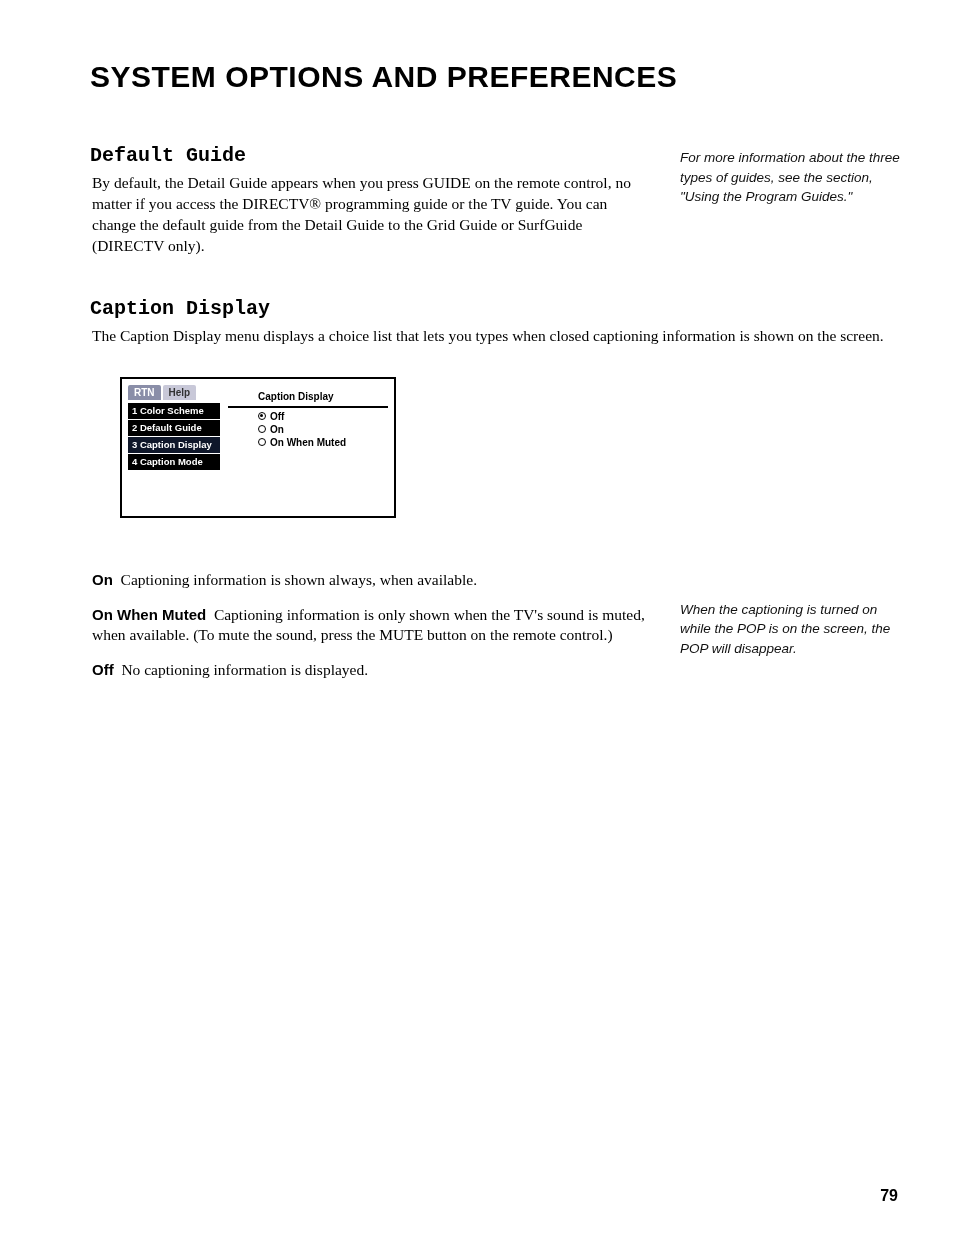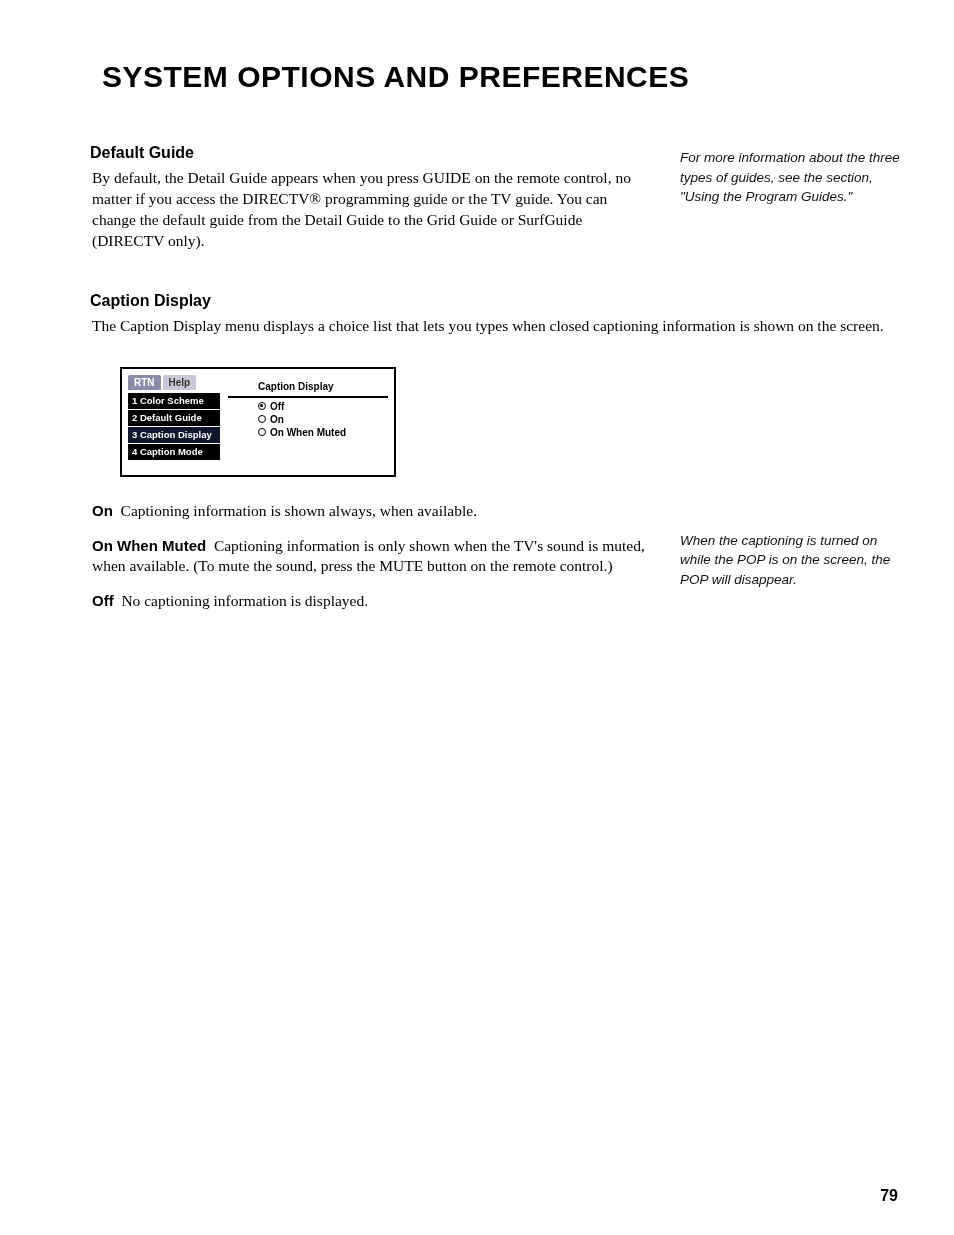--- a/index.html
+++ b/index.html
@@ -20,26 +20,26 @@
     box-sizing: border-box;
     width: 100%;
     height: 100%;
     position: relative;
   }
   h1 {
     font-family: "Franklin Gothic Heavy", "Arial Black", Arial, sans-serif;
     font-weight: 900;
     font-size: 30px;
     letter-spacing: 0.5px;
-    margin: 0 0 50px 12px;
+    margin: 0 0 50px 0;
   }
   h2 {
-    font-family: Liberation Sans, sans-serif;
-    font-weight: 900;
-    font-size: 16px;
+    font-family: Liberation Mono, monospace;
+    font-weight: 900;
+    font-size: 20px;
     margin: 0 0 6px 0;
     color: #000;
   }
   .cols {
     display: flex;
     gap: 30px;
   }
   .main {
     width: 560px;
     flex-shrink: 0;
@@ -80,24 +80,24 @@
     bottom: 30px;
     right: 56px;
     font-family: "Franklin Gothic Heavy", "Arial Black", Arial, sans-serif;
     font-weight: 900;
     font-size: 16px;
   }
 
   
   .mock {
     width: 276px;
-    height: 110px;
+    height: 141px;
     border: 2px solid #000;
     box-sizing: border-box;
-    margin: 30px 0 24px 30px;
+    margin: 30px 0 52px 30px;
     background: #fff;
     font-family: Arial, Helvetica, sans-serif;
     position: relative;
   }
   .mock-tabs {
     position: absolute;
     top: 6px; left: 6px;
     display: flex;
     gap: 2px;
   }

